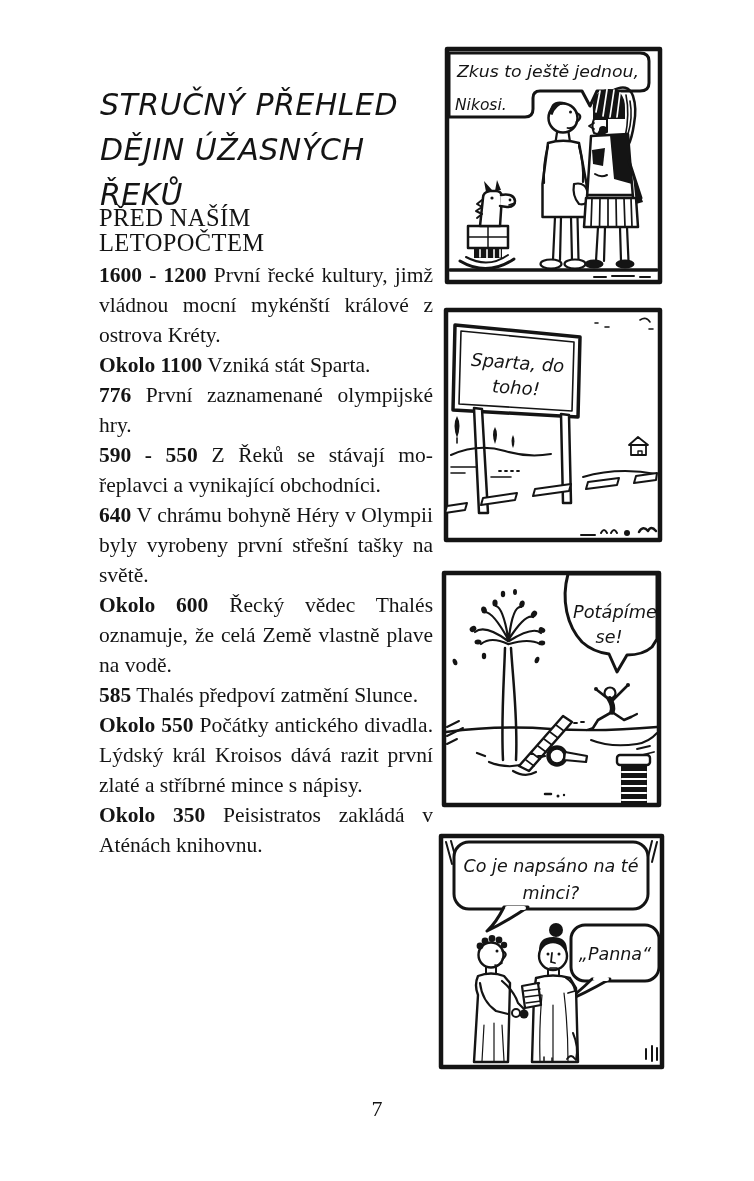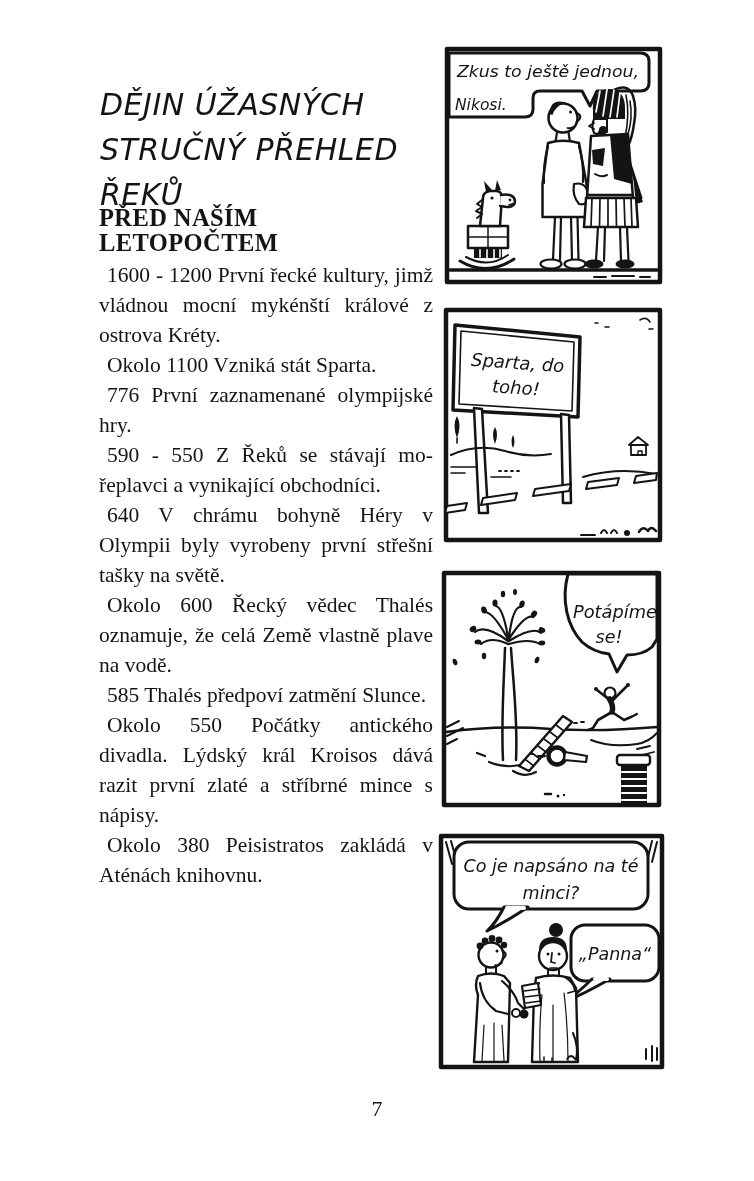--- a/index.html
+++ b/index.html
@@ -16,30 +16,30 @@
   
   .title {
     position:absolute; left:100px; top:82px; width:340px;
     font-family:"DejaVu Sans", sans-serif;
     font-style:oblique; font-weight:500;
     font-size:30px; line-height:45px; letter-spacing:0.5px;
     white-space:nowrap;
   }
   .heading {
     position:absolute; left:99px; top:206px; width:340px;
-    font-weight:bold; font-size:24.5px; line-height:24.5px;
+    font-weight:normal; font-size:24.5px; line-height:24.5px;
     letter-spacing:0.4px;
   }
   .timeline {
     position:absolute; left:99px; top:260px; width:334px;
     font-size:21.5px; line-height:30px; text-align:justify;
     hyphens:manual;
   }
   .timeline p { margin:0; }
-  .timeline b { font-weight:normal;margin-left:8px; }
+  .timeline b { font-weight:bold; }
 
   .page-number {
     position:absolute; left:0; top:1096px; width:754px;
     text-align:center; font-size:22px;
   }
 
   
   .panel { position:absolute; }
   .ct {
     font-family:"DejaVu Sans", sans-serif;
@@ -50,40 +50,40 @@
   .sw { stroke:#141414; fill:#ffffff; stroke-linecap:round; stroke-linejoin:round; }
   .sb { fill:#141414; stroke:none; }
   .ws { stroke:#ffffff; fill:none; stroke-linecap:round; }
 </style>
 </head>
 <body>
 
 <div class="page">
 
   <div class="title">
+    <div>STRUČNÝ PŘEHLED</div>
     <div>DĚJIN ÚŽASNÝCH</div>
-    <div>STRUČNÝ PŘEHLED</div>
     <div>ŘEKŮ</div>
   </div>
 
   <div class="heading">
     <div>PŘED NAŠÍM</div>
     <div>LETOPOČTEM</div>
   </div>
 
   <div class="timeline" id="timeline">
       <p><b>1600 - 1200</b> První řecké kultury, jimž vládnou mocní mykénští králové z ostrova Kréty.</p>
       <p><b>Okolo 1100</b> Vzniká stát Sparta.</p>
       <p><b>776</b> První zaznamenané olympij­ské hry.</p>
       <p><b>590 - 550</b> Z Řeků se stávají mo­řeplavci a vynikající obchodníci.</p>
       <p><b>640</b> V chrámu bohyně Héry v Olympii byly vyrobeny první střešní tašky na světě.</p>
       <p><b>Okolo 600</b> Řecký vědec Thalés oznamuje, že celá Země vlastně plave na vodě.</p>
       <p><b>585</b> Thalés předpoví zatmění Slunce.</p>
       <p><b>Okolo 550</b> Počátky antického divadla. Lýdský král Kroisos dá­vá razit první zlaté a stříbrné mince s nápisy.</p>
-      <p><b>Okolo 380</b> Peisistratos zakládá v Aténách knihovnu.</p>
+      <p><b>Okolo 350</b> Peisistratos zakládá v Aténách knihovnu.</p>
     </div>
 
   <svg class="panel" style="left:444px; top:46px;" width="219" height="239" viewBox="0 0 219 239">
     <rect x="3" y="3" width="213" height="233" class="sw" stroke-width="4.5"></rect>
     <g>
       <path class="sw" stroke-width="3" d="M5 7 H196 Q205 7 205 15 V37 Q205 45 196 45 H153 L146 60 L138 45 H96 Q89 45 89 52 V63 Q89 71 81 71 H5 Z"></path>
       <text class="ct" x="13" y="31" font-size="15.5" textLength="182" lengthAdjust="spacingAndGlyphs">Zkus to ještě jednou,</text>
       <text class="ct" x="11" y="64" font-size="15.5">Nikosi.</text>
     </g>
     <path class="s" stroke-width="3.5" d="M6 224 H213"></path>

